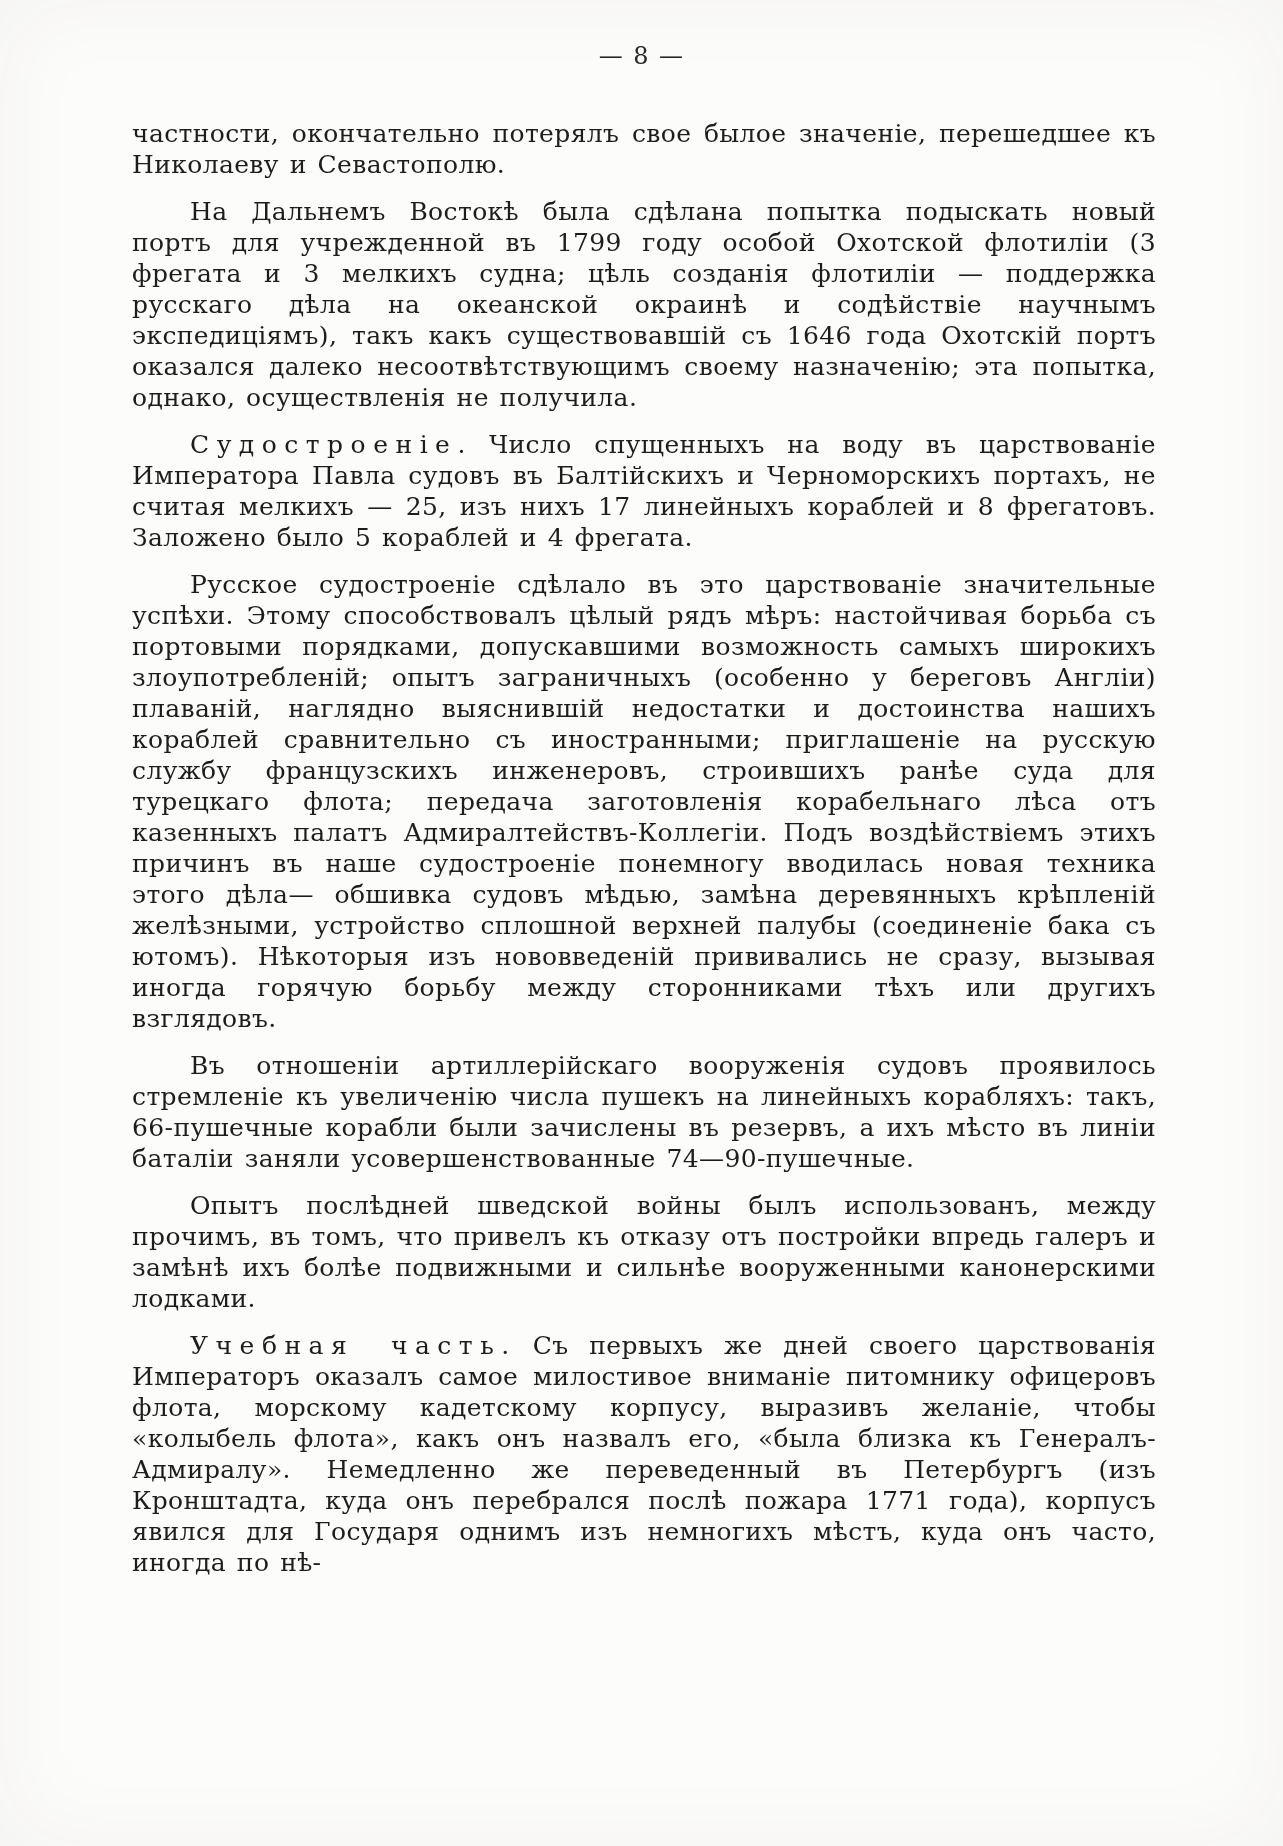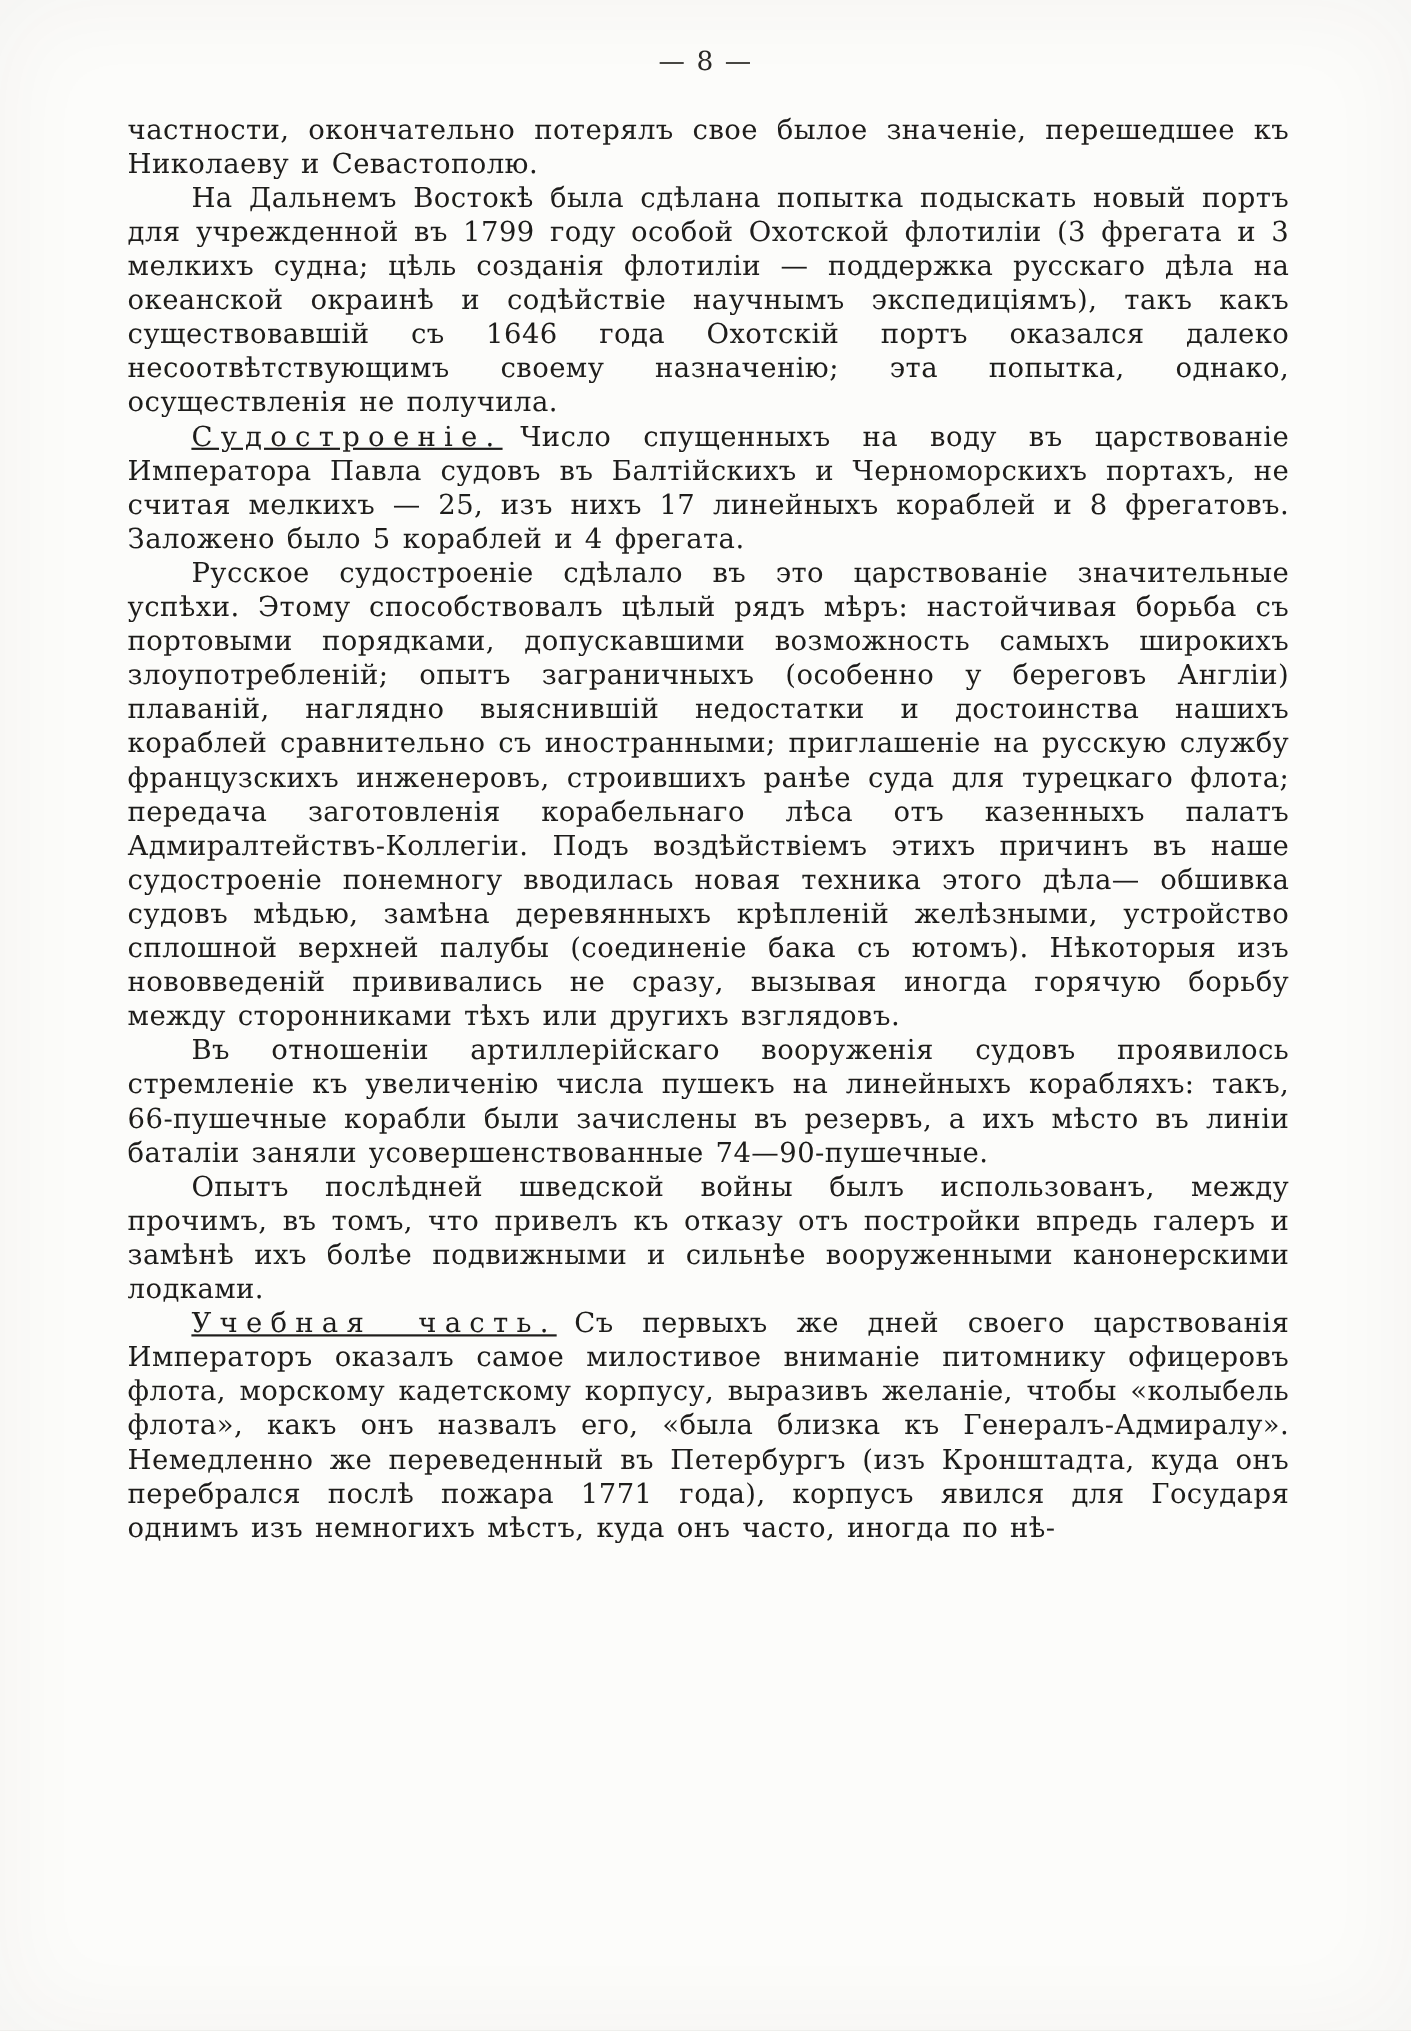--- a/index.html
+++ b/index.html
@@ -33,30 +33,29 @@
     top: 102px;
     left: 116px;
     width: 1056px;
     font-size: 25px;
     line-height: 31px;
     text-align: justify;
     letter-spacing: 0.015em;
     word-spacing: 0.10em;
   }
   .para {
-    margin: 0;
+    margin: 16px;
     text-indent: 58px;
   }
   .para.no-indent {
     text-indent: 0;
   }
   .lead {
     letter-spacing: 0.30em;
     word-spacing: 0.45em;
-    text-decoration: underline;
   }
   .lead:not(:empty) {
     margin-right: 16px;
   }
 </style>
 </head>
 <body>
 
 <div class="page">
 

